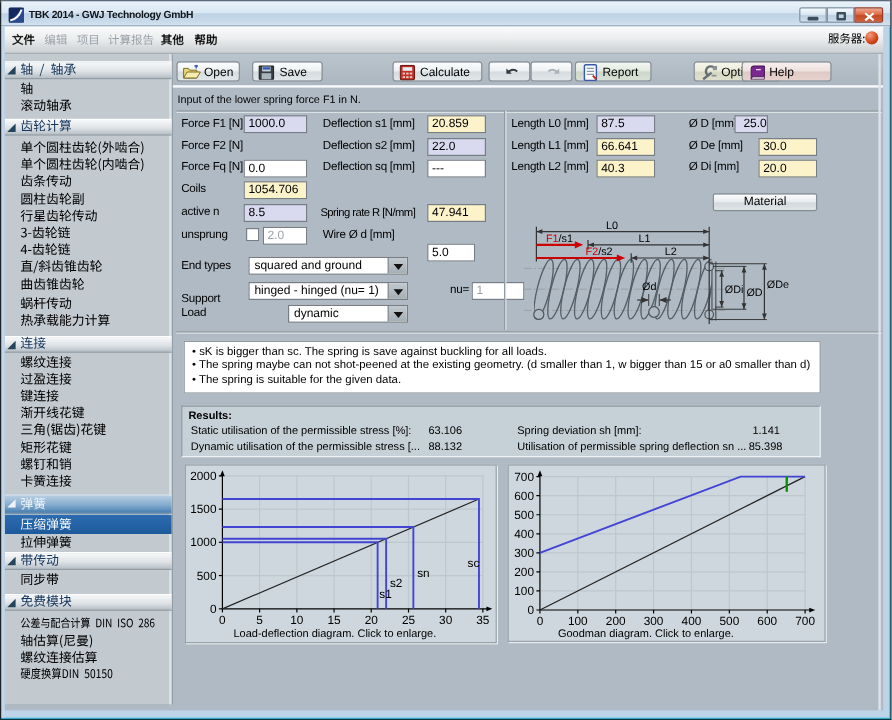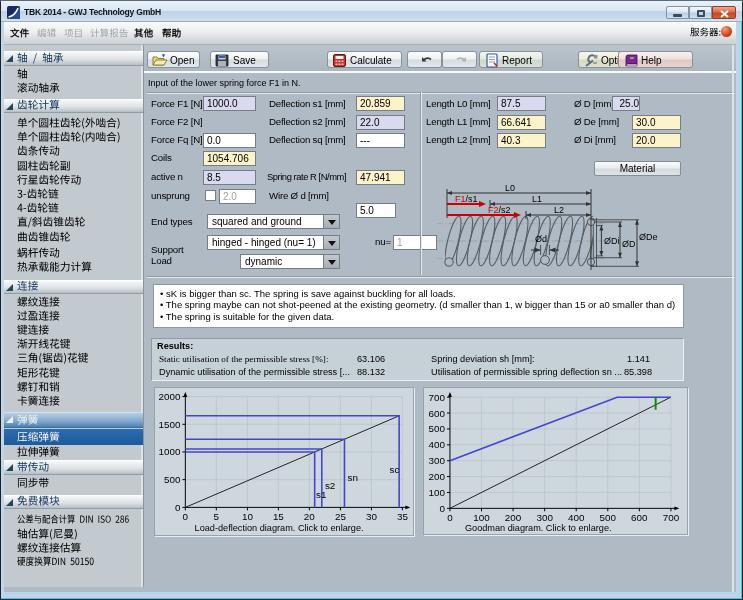--- a/index.html
+++ b/index.html
@@ -648,21 +648,21 @@
     </svg>
 <div class="abs" style="left:153px;top:284px;width:531px;height:44px;background:#fff;border:1px solid #8f99a0;
 font-size:9.5px;color:#000;padding:3px 0 0 6px;line-height:11.4px;">
 <div>• sK is bigger than sc. The spring is save against buckling for all loads.</div>
 <div>• The spring maybe can not shot-peened at the existing geometry. (d smaller than 1, w bigger than 15 or a0 smaller than d)</div>
 <div>• The spring is suitable for the given data.</div>
     </div>
 <div class="abs" style="left:151px;top:338px;width:533px;height:43px;background:#c6d0d7;
 border:1px solid; border-color:#8f99a0 #edf1f4 #edf1f4 #8f99a0;"></div>
 <div class="res" style="left:157px;top:341px;font-weight:bold;">Results:</div>
-<div class="res" style="left:159px;top:354px;font-family:Liberation Serif, serif;">Static utilisation of the permissible stress [%]:</div>
+<div class="res" style="left:159px;top:354px;">Static utilisation of the permissible stress [%]:</div>
 <div class="res" style="left:357px;top:354px;">63.106</div>
 <div class="res" style="left:431px;top:354px;">Spring deviation sh [mm]:</div>
 <div class="res" style="left:600px;top:354px;width:50px;text-align:right;">1.141</div>
 <div class="res" style="left:159px;top:367px;">Dynamic utilisation of the permissible stress [...</div>
 <div class="res" style="left:357px;top:367px;">88.132</div>
 <div class="res" style="left:431px;top:367px;">Utilisation of permissible spring deflection sn ...</div>
 <div class="res" style="left:602px;top:367px;width:50px;text-align:right;">85.398</div>
 <svg class="abs" style="left:154px;top:387px;background:#cdd7dd;border:1px solid #98a2a9;box-shadow:1px 1px 0 #e8eef1;" width="260" height="149" viewBox="0 0 260 149">
       <line x1="61.4" y1="8" x2="61.4" y2="121" stroke="#bdc7ce" stroke-width="1"></line>
       <line x1="92.9" y1="8" x2="92.9" y2="121" stroke="#bdc7ce" stroke-width="1"></line>

